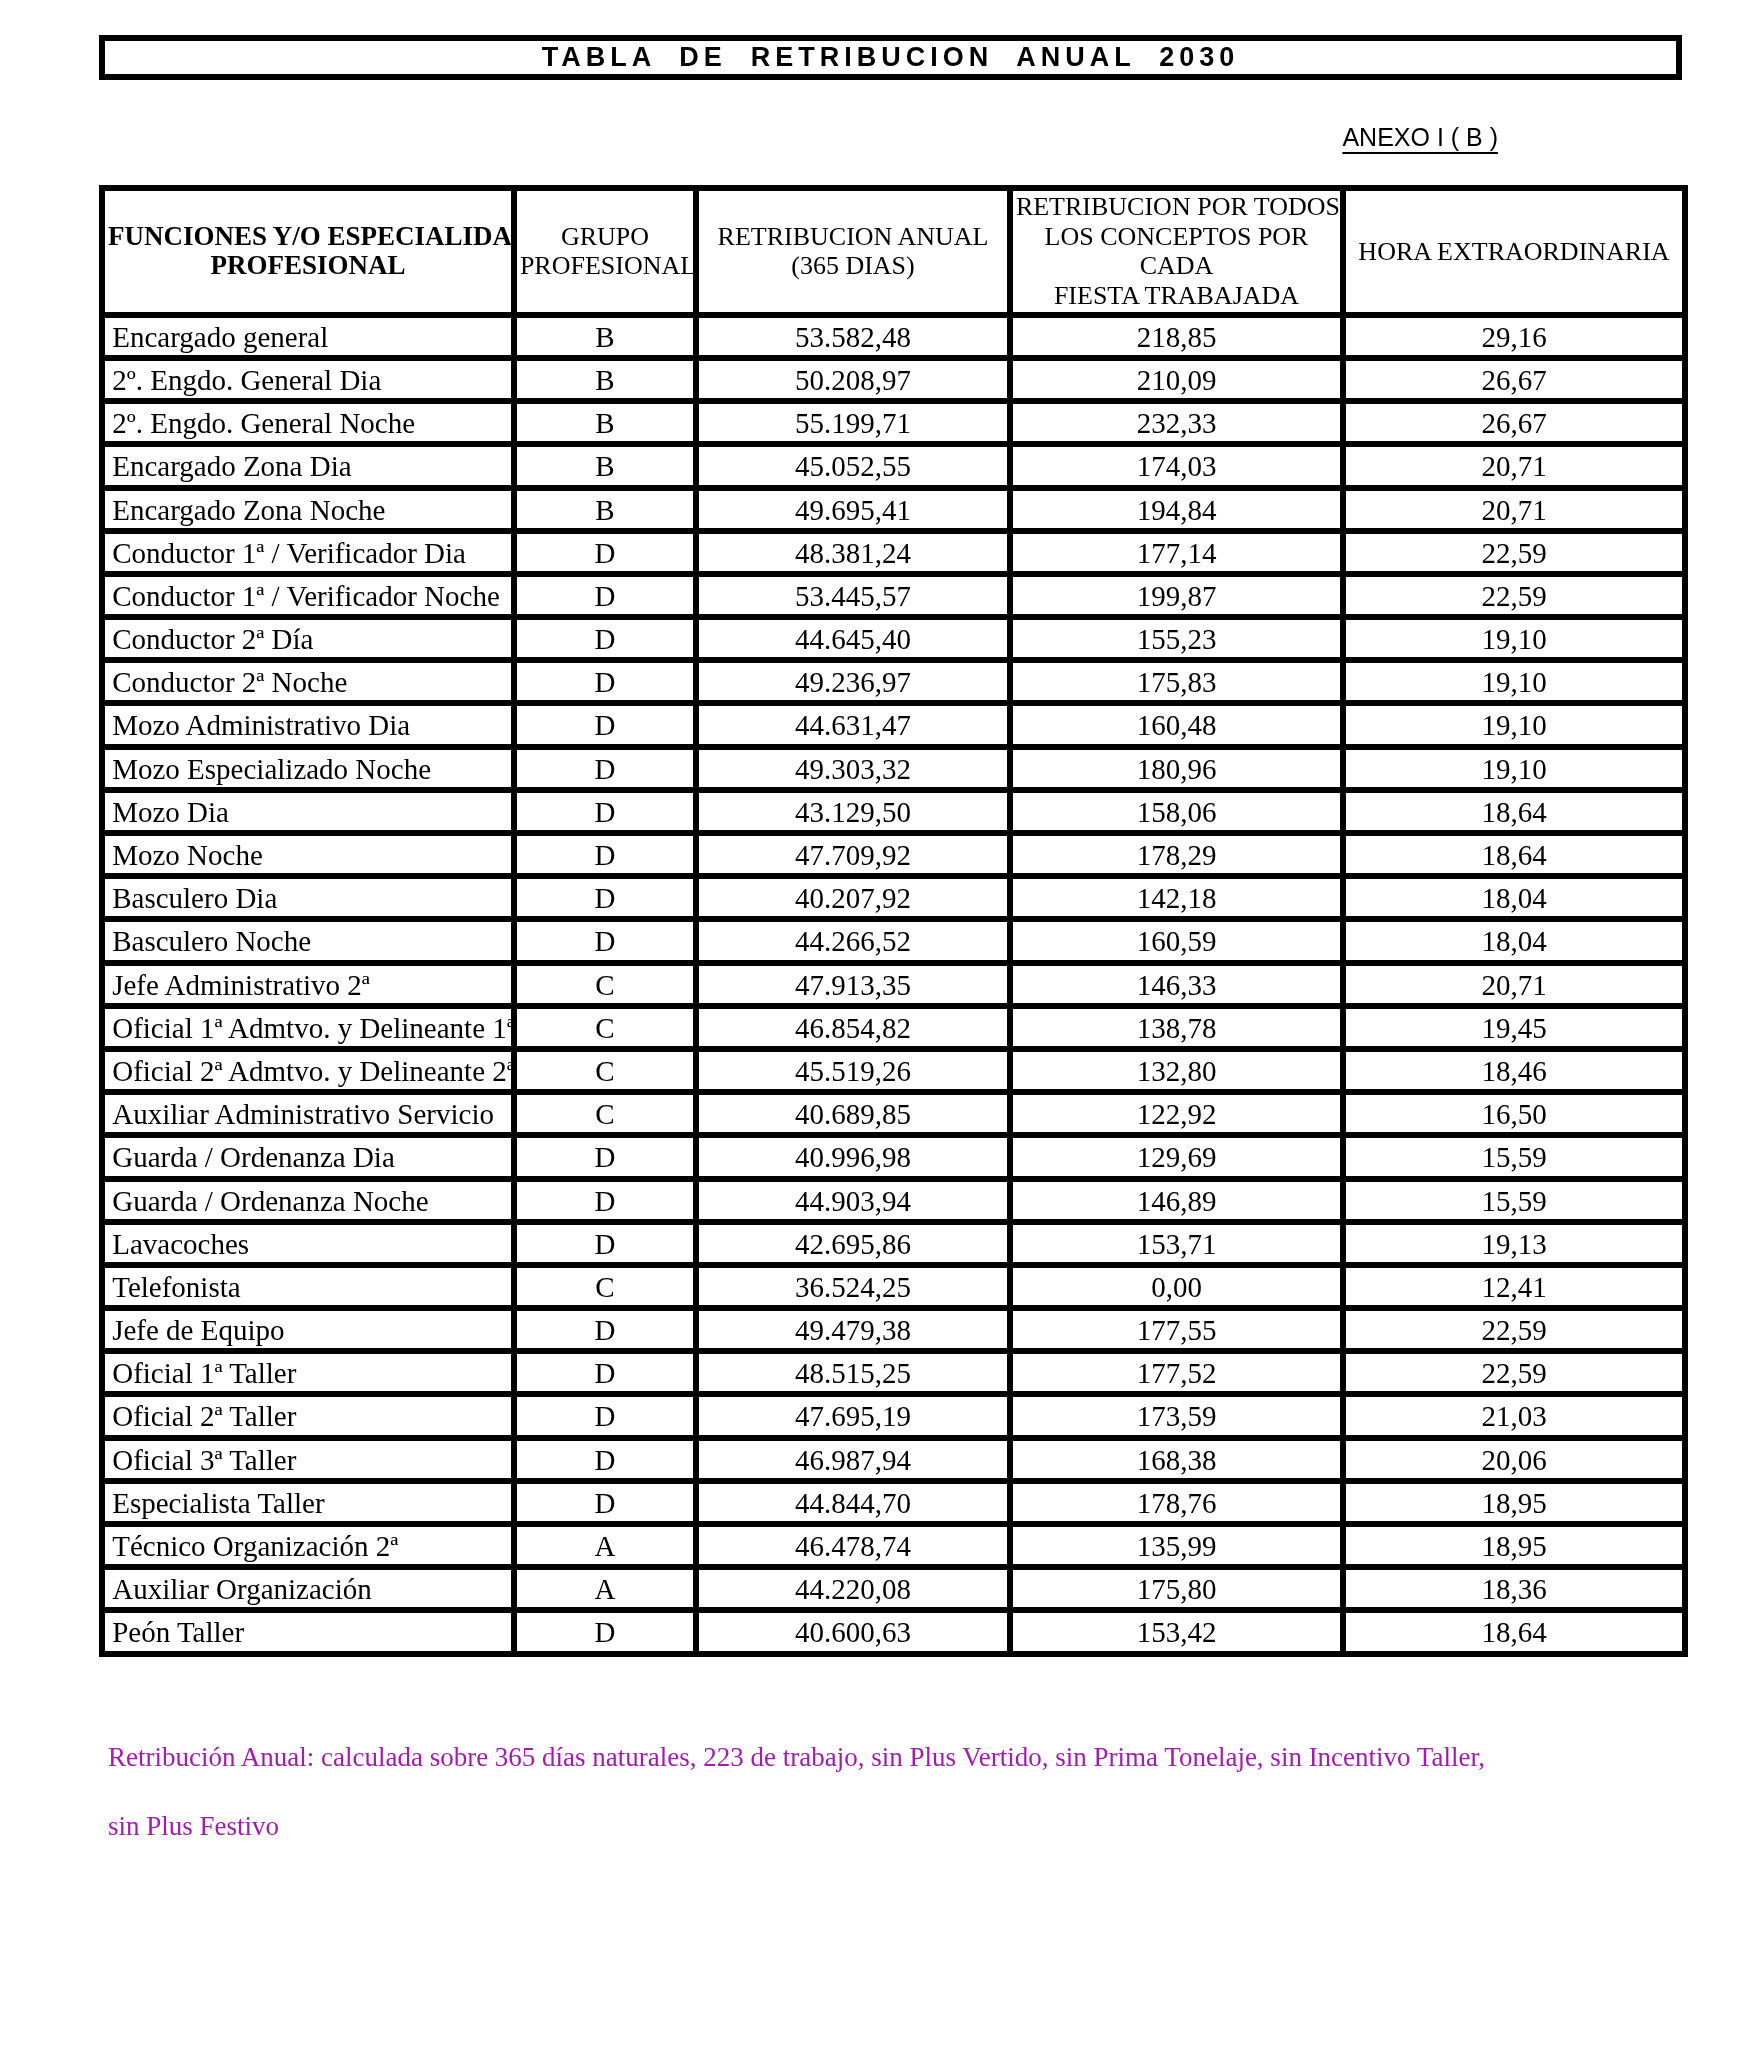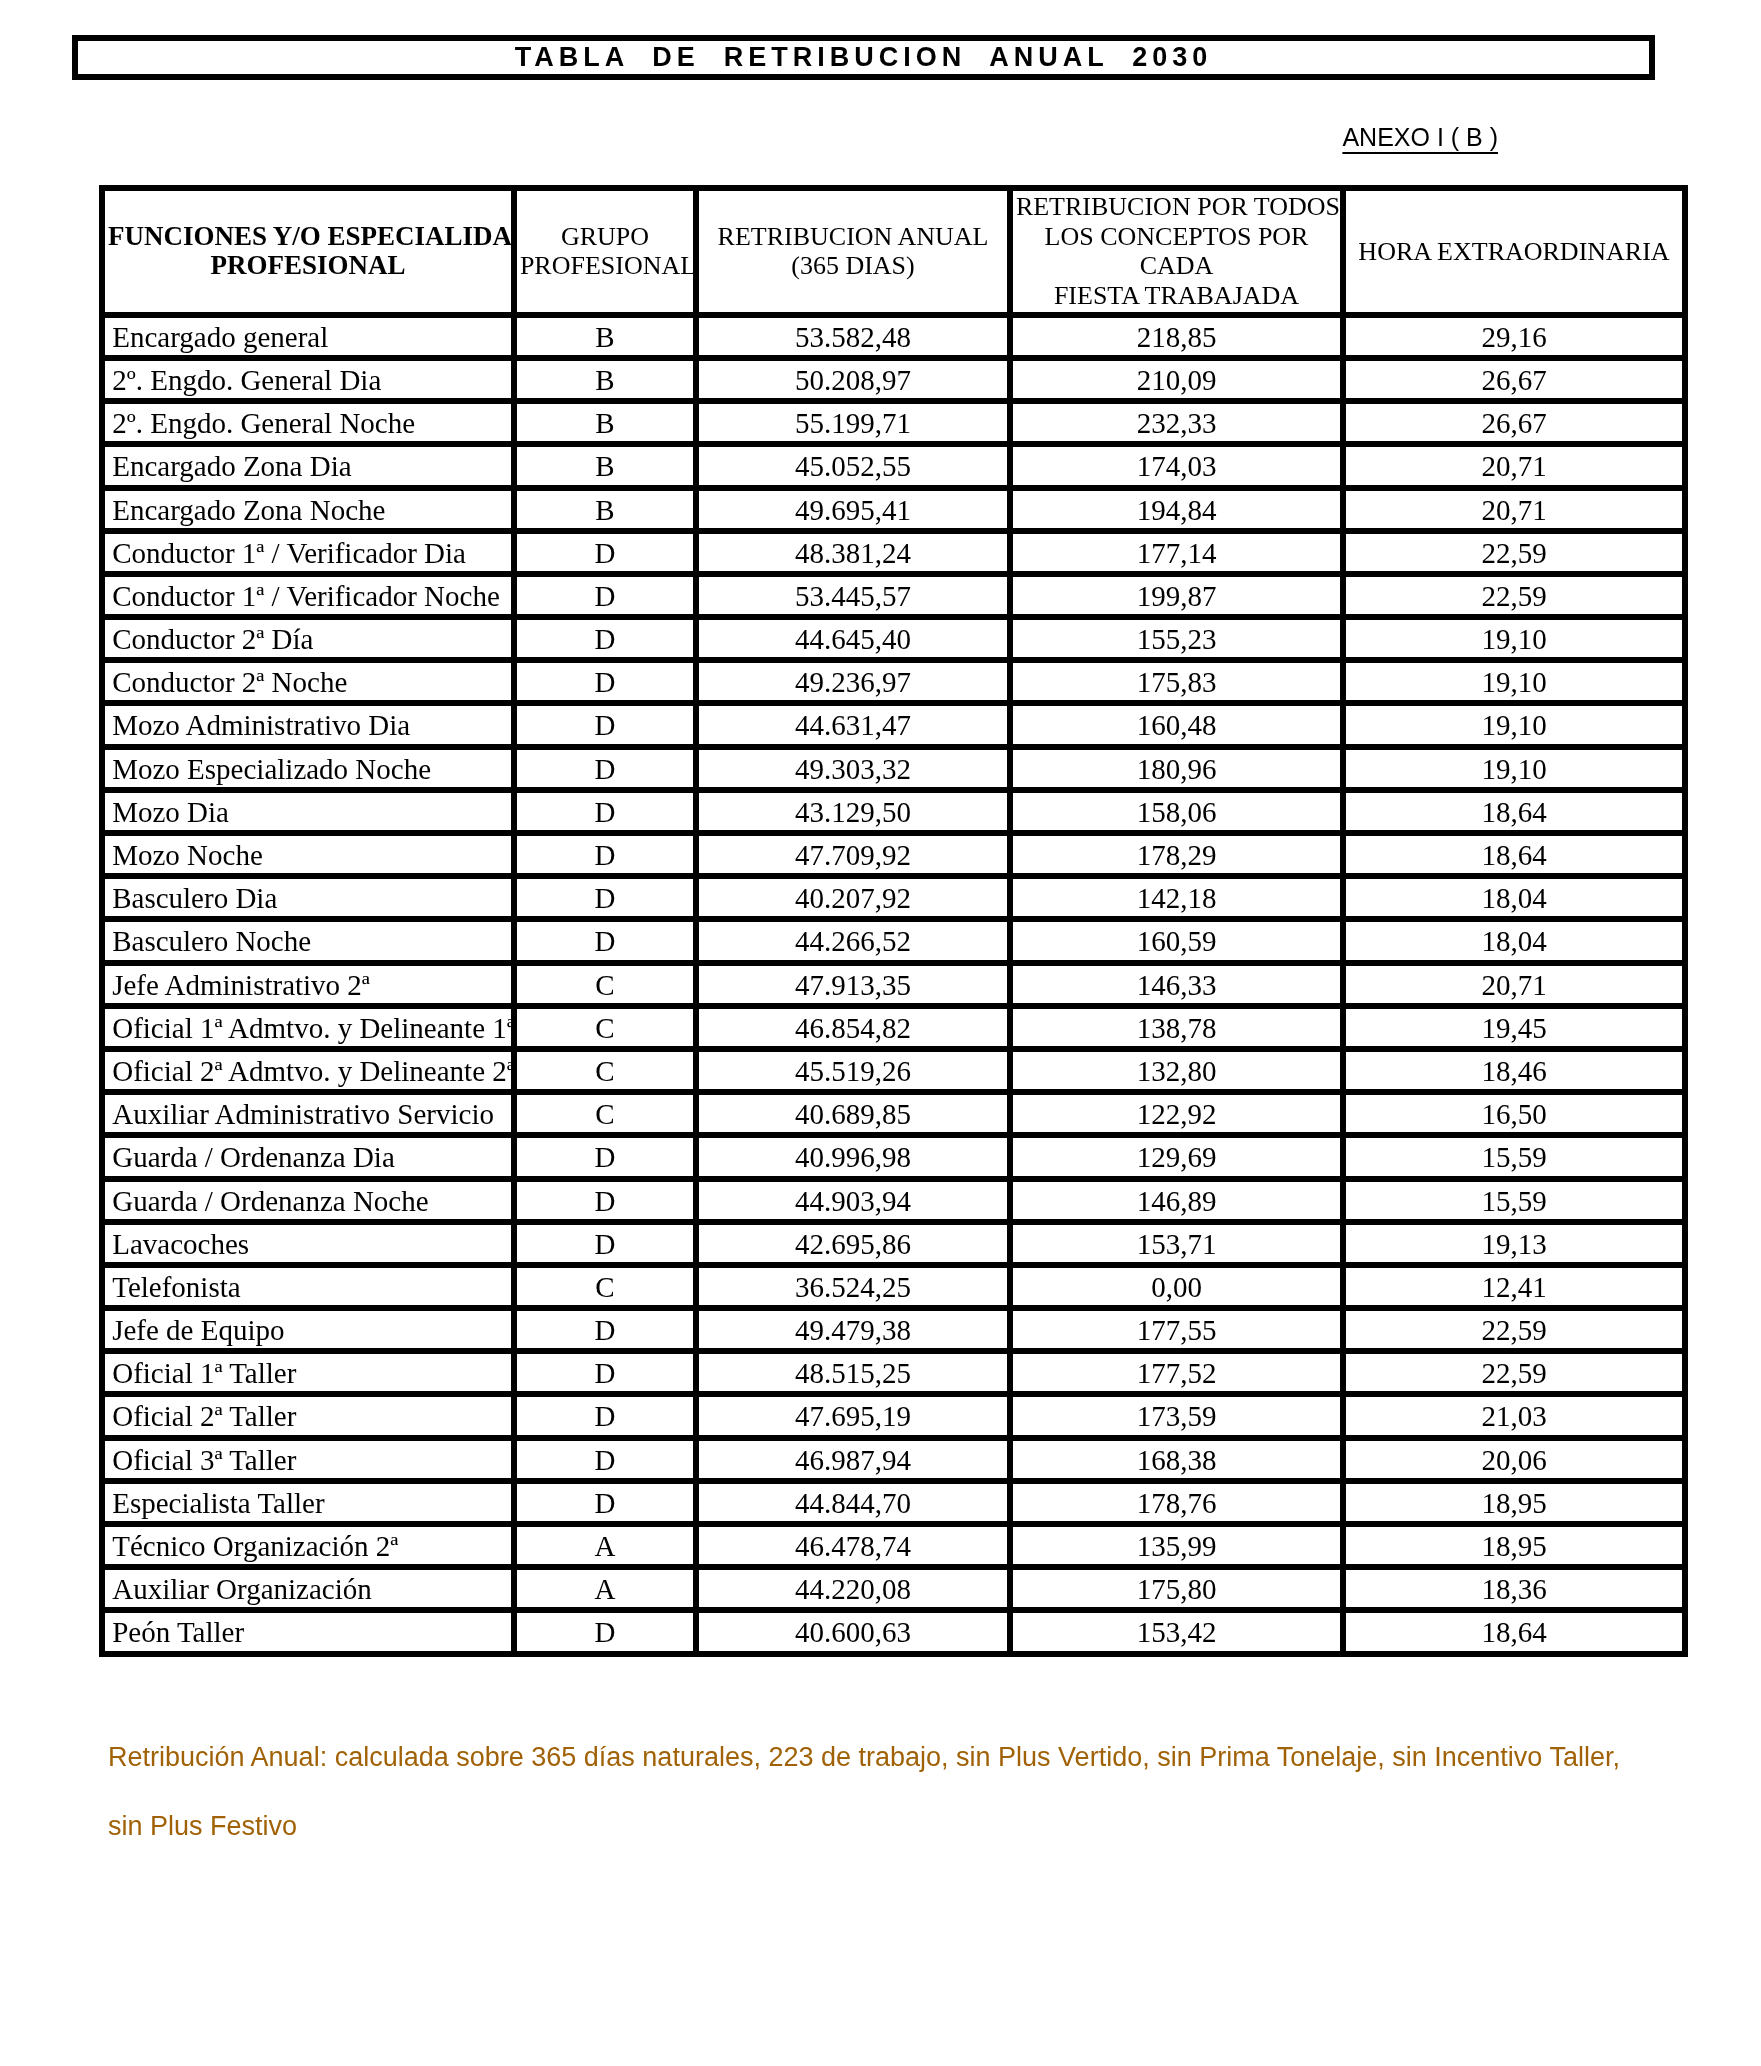--- a/index.html
+++ b/index.html
@@ -18,21 +18,21 @@
     position: absolute;
     top: 0; left: 0;
     width: 1761px;
     height: 2066px;
     background: #ffffff;
   }
 
   
   .title-box {
     box-sizing: border-box;
-    margin: 35px 0 0 72px;
+    margin: 35px 0 0 99px;
     width: 1583px;
     height: 45px;
     border: 6.5px solid #000000;
     display: flex;
     align-items: center;
     justify-content: center;
   }
   .title-box .title-text {
     font-family: "Liberation Sans", sans-serif;
     font-weight: bold;
@@ -100,23 +100,23 @@
     padding-left: 7.2px;
   }
   table.retrib td.num-cell,
   table.retrib td.grp-cell {
     text-align: center;
   }
 
   
   .footer-note {
     margin: 66px 0 0 108px;
-    font-family: Liberation Sans, sans-serif;
+    font-family: Liberation Serif, serif;
     font-size: 27px;
-    color: #a16207;
+    color: #a21caf;
   }
   .footer-note .fline {
     display: block;
     white-space: nowrap;
     line-height: 69px;
     margin: 0;
   }
 </style>
 </head>
 <body>

